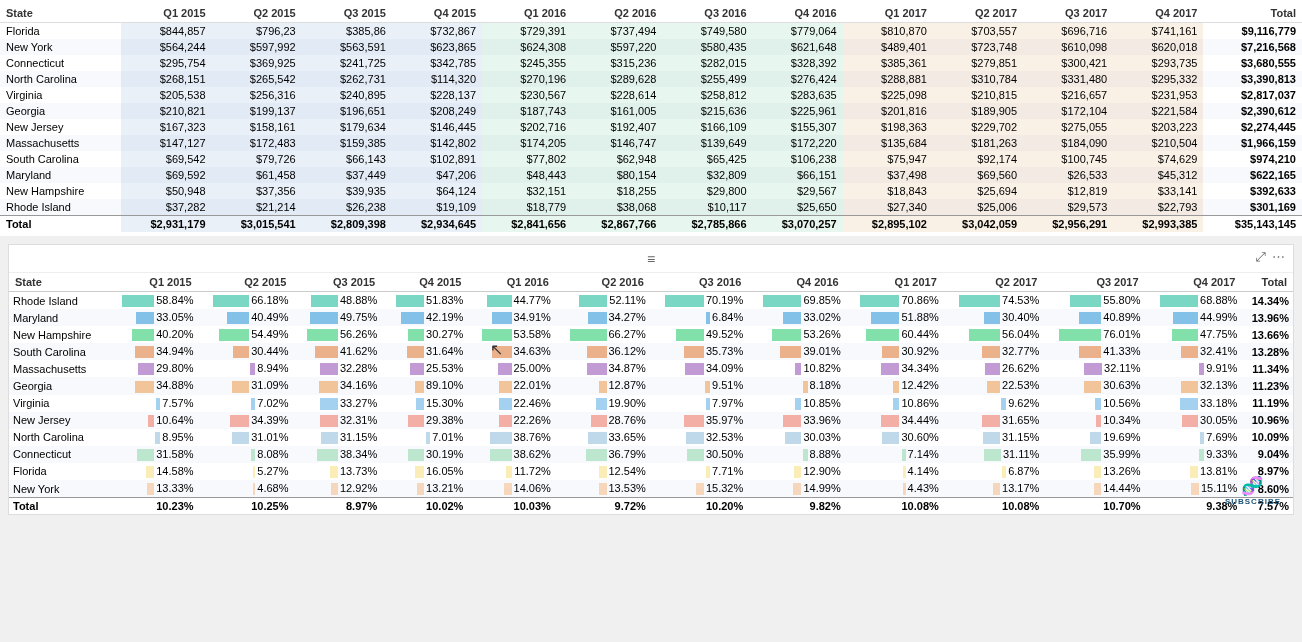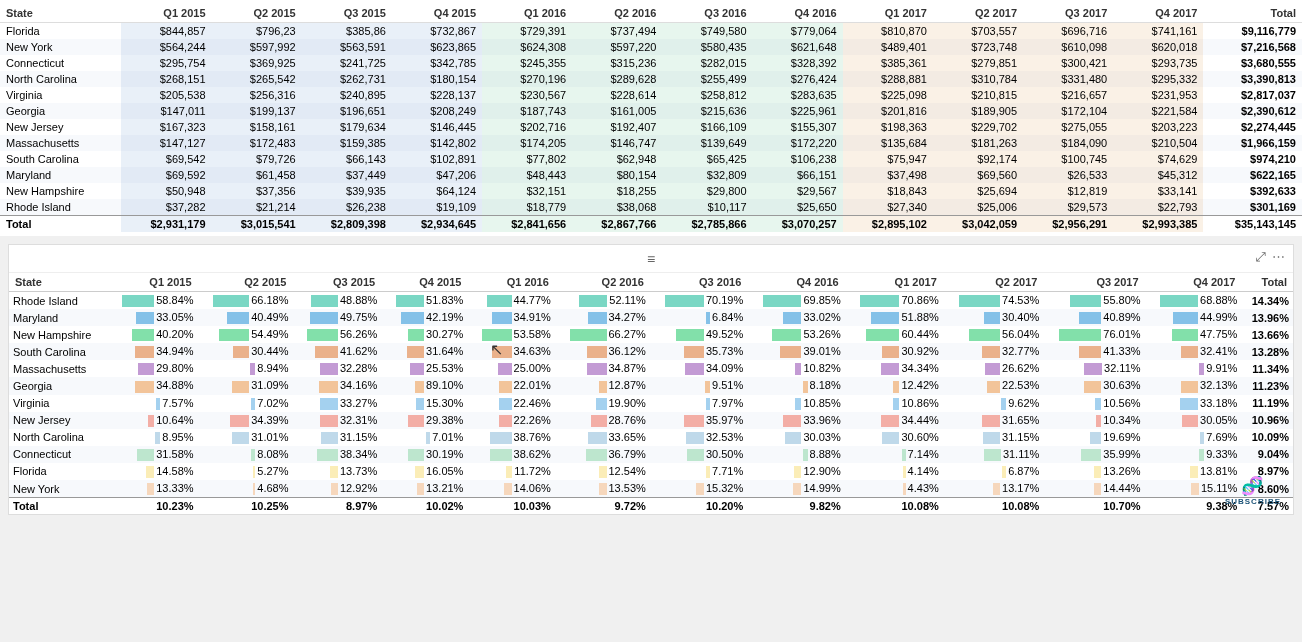--- a/index.html
+++ b/index.html
@@ -224,21 +224,21 @@
           <td style="background-color: rgba(210, 140, 50, 0.12);">$279,851</td>
           <td style="background-color: rgba(210, 140, 50, 0.12);">$300,421</td>
           <td style="background-color: rgba(210, 140, 50, 0.12);">$293,735</td>
           <td style="font-weight: bold;">$3,680,555</td>
         </tr>
         <tr>
           <td>North Carolina</td>
           <td style="background-color: rgba(70, 130, 200, 0.12);">$268,151</td>
           <td style="background-color: rgba(70, 130, 200, 0.12);">$265,542</td>
           <td style="background-color: rgba(70, 130, 200, 0.12);">$262,731</td>
-          <td style="background-color: rgba(70, 130, 200, 0.12);">$180,154</td>
+          <td style="background-color: rgba(70, 130, 200, 0.12);">$114,320</td>
           <td style="background-color: rgba(60, 179, 113, 0.12);">$270,196</td>
           <td style="background-color: rgba(60, 179, 113, 0.12);">$289,628</td>
           <td style="background-color: rgba(60, 179, 113, 0.12);">$255,499</td>
           <td style="background-color: rgba(60, 179, 113, 0.12);">$276,424</td>
           <td style="background-color: rgba(210, 140, 50, 0.12);">$288,881</td>
           <td style="background-color: rgba(210, 140, 50, 0.12);">$310,784</td>
           <td style="background-color: rgba(210, 140, 50, 0.12);">$331,480</td>
           <td style="background-color: rgba(210, 140, 50, 0.12);">$295,332</td>
           <td style="font-weight: bold;">$3,390,813</td>
         </tr>
@@ -253,21 +253,21 @@
           <td style="background-color: rgba(60, 179, 113, 0.12);">$258,812</td>
           <td style="background-color: rgba(60, 179, 113, 0.12);">$283,635</td>
           <td style="background-color: rgba(210, 140, 50, 0.12);">$225,098</td>
           <td style="background-color: rgba(210, 140, 50, 0.12);">$210,815</td>
           <td style="background-color: rgba(210, 140, 50, 0.12);">$216,657</td>
           <td style="background-color: rgba(210, 140, 50, 0.12);">$231,953</td>
           <td style="font-weight: bold;">$2,817,037</td>
         </tr>
         <tr>
           <td>Georgia</td>
-          <td style="background-color: rgba(70, 130, 200, 0.12);">$147,011</td>
+          <td style="background-color: rgba(70, 130, 200, 0.12);">$210,821</td>
           <td style="background-color: rgba(70, 130, 200, 0.12);">$199,137</td>
           <td style="background-color: rgba(70, 130, 200, 0.12);">$196,651</td>
           <td style="background-color: rgba(70, 130, 200, 0.12);">$208,249</td>
           <td style="background-color: rgba(60, 179, 113, 0.12);">$187,743</td>
           <td style="background-color: rgba(60, 179, 113, 0.12);">$161,005</td>
           <td style="background-color: rgba(60, 179, 113, 0.12);">$215,636</td>
           <td style="background-color: rgba(60, 179, 113, 0.12);">$225,961</td>
           <td style="background-color: rgba(210, 140, 50, 0.12);">$201,816</td>
           <td style="background-color: rgba(210, 140, 50, 0.12);">$189,905</td>
           <td style="background-color: rgba(210, 140, 50, 0.12);">$172,104</td>

